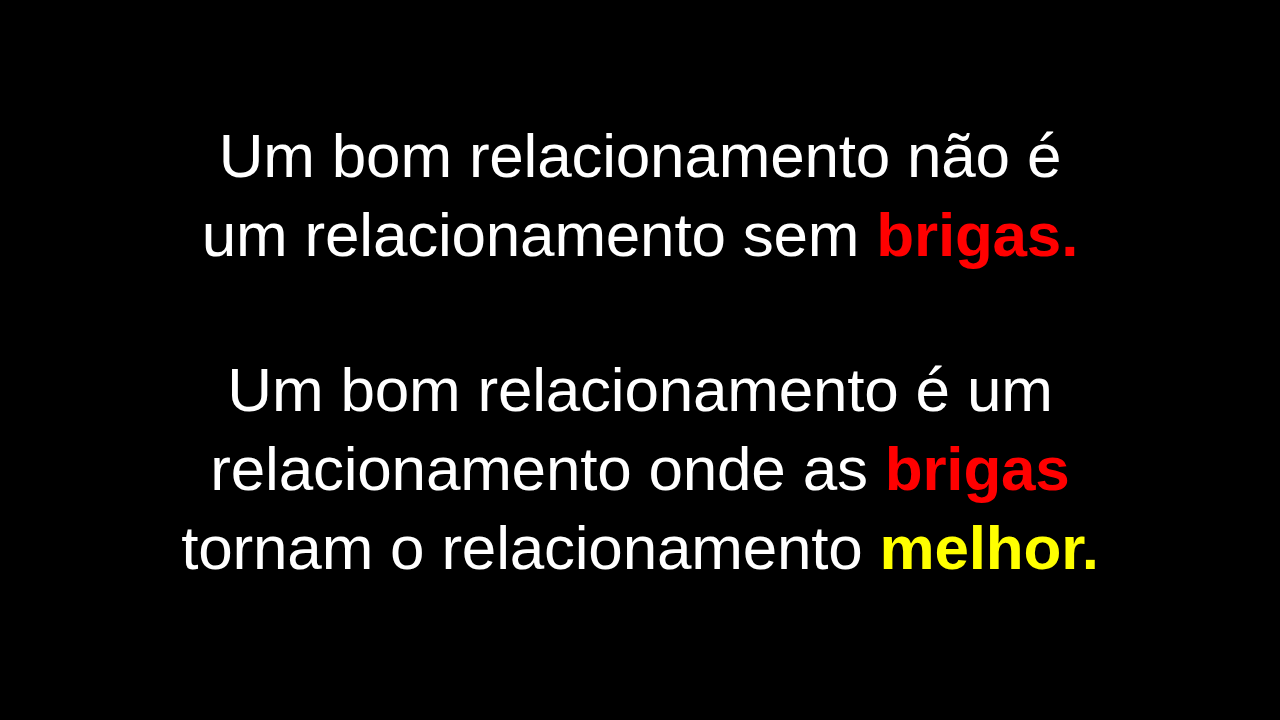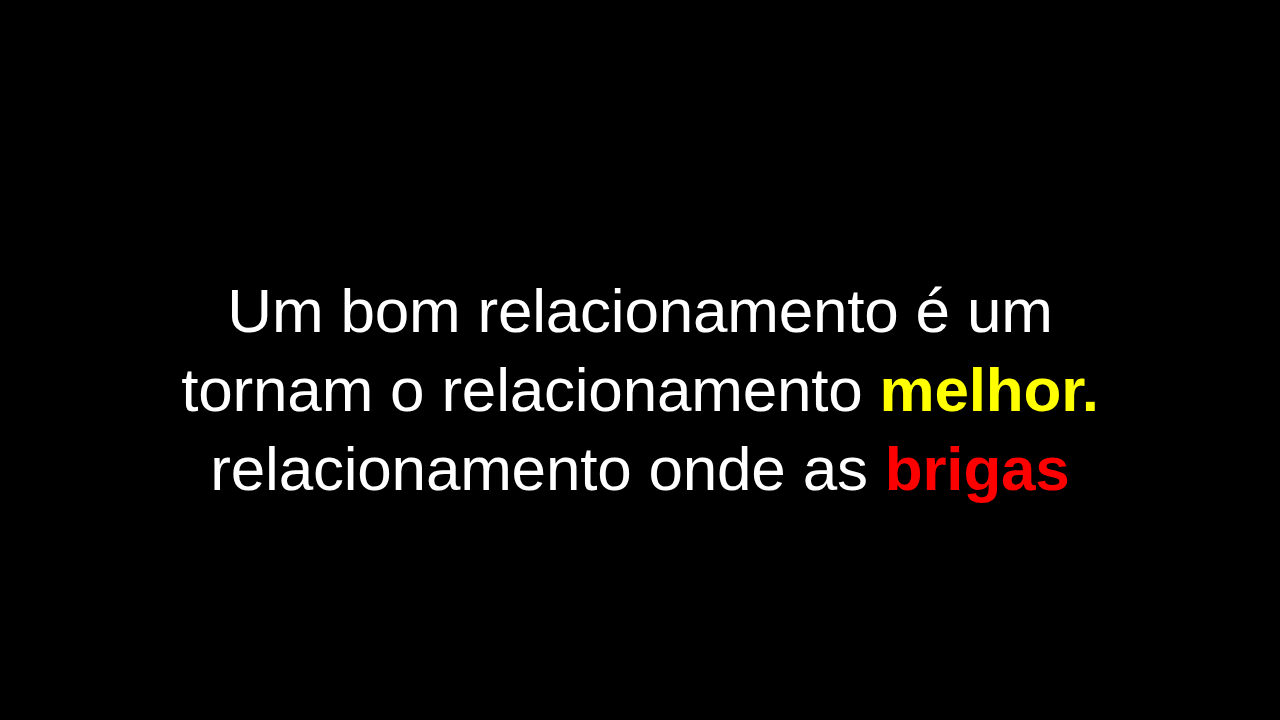--- a/index.html
+++ b/index.html
@@ -61,23 +61,25 @@
   #paragraph-one {
     margin-top: -18px;
   }
 </style>
 </head>
 <body>
 
 <div id="slide">
 
   <div class="quote-block" id="paragraph-one">
+    <span class="quote-line"><span>Um bom relacionamento não é</span></span>
+    <span class="quote-line"><span>um relacionamento sem </span><span class="hl-red">brigas.</span></span>
   </div>
 
   <div class="block-gap"></div>
 
   <div class="quote-block" id="paragraph-two">
     <span class="quote-line"><span>Um bom relacionamento é um</span></span>
+    <span class="quote-line"><span>relacionamento onde as </span><span class="hl-red">brigas</span></span>
     <span class="quote-line"><span>tornam o relacionamento </span><span class="hl-yellow">melhor.</span></span>
-    <span class="quote-line"><span>relacionamento onde as </span><span class="hl-red">brigas</span></span>
   </div>
 
 </div>
 
 </body></html>

